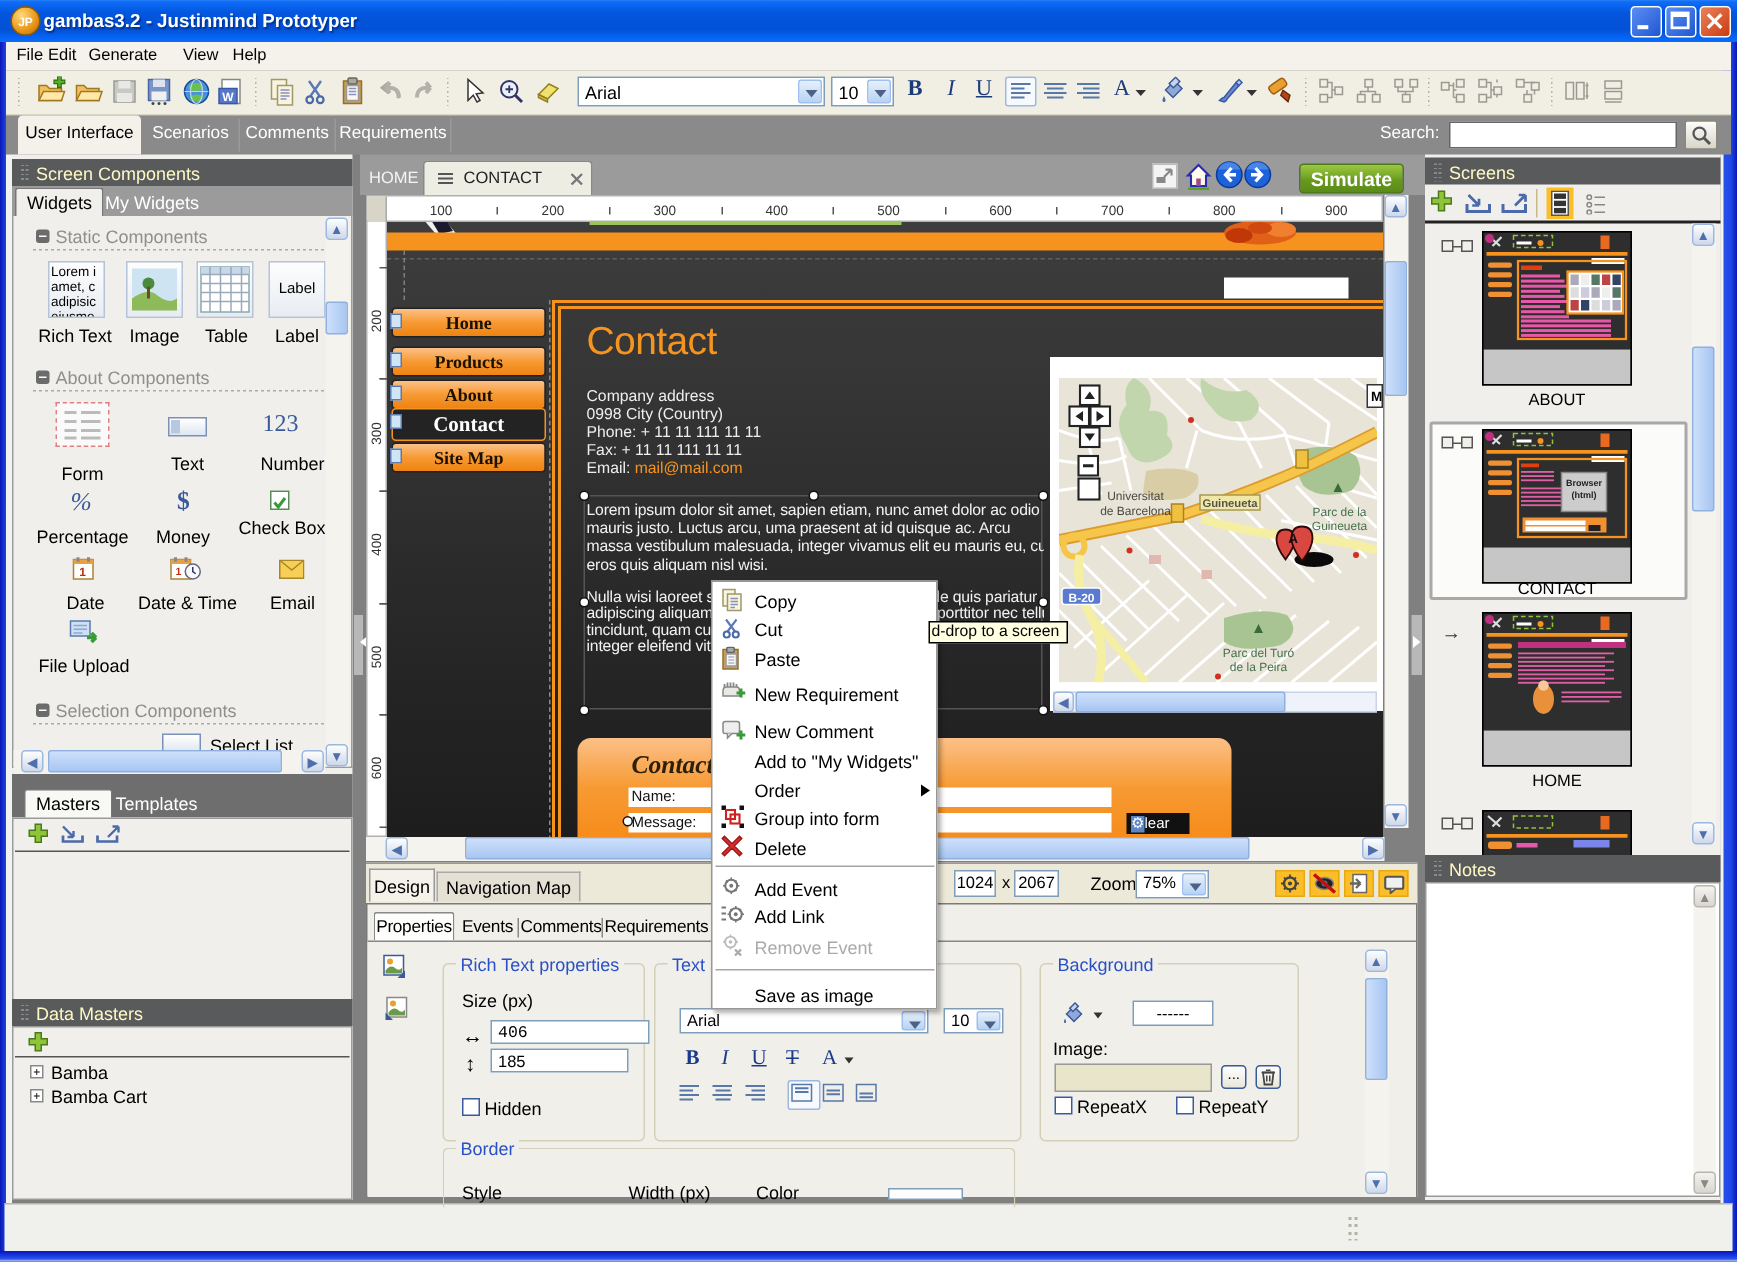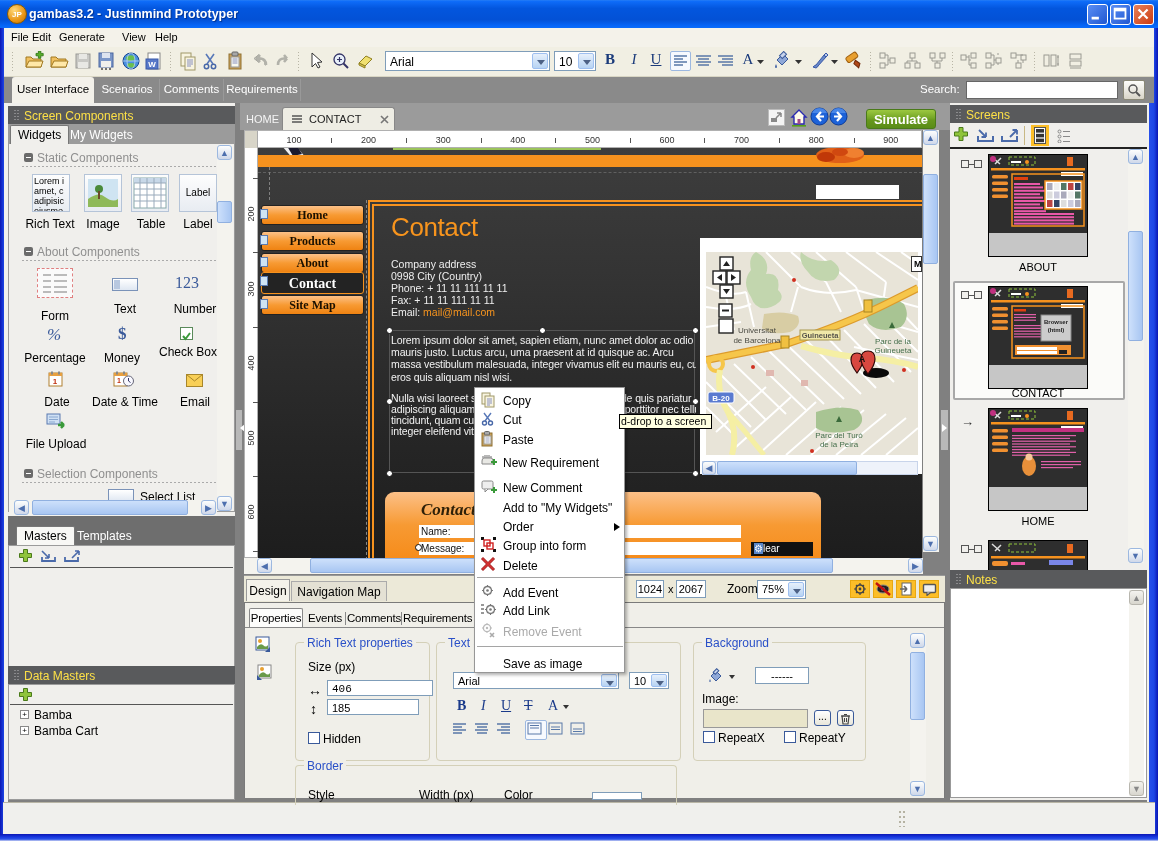--- a/index.html
+++ b/index.html
@@ -44,21 +44,21 @@
 .mtab.active { background:#f3f1ea; color:#000; border-radius:3px 3px 0 0; }
 .mtabsep { position:absolute; top:2px; width:1px; height:22px; background:#999; }
 #searchlbl { position:absolute; left:916px; top:6px; color:#fff; }
 #searchbox { position:absolute; left:962px; top:4px; width:152px; height:18px; background:#fff; border:1px solid #666; }
 #searchbtn { position:absolute; left:1119px; top:3px; width:22px; height:20px; background:linear-gradient(180deg,#fdfdfb,#d8d4c8); border:1px solid #8a8877; border-radius:2px; }
 
 
 #statusbar { left:3px; top:802px; width:1152px; height:32px; background:#f0f0ed; border-top:1px solid #b9b6a6; }
 
 
-.phead { position:absolute; background:#595a5c; color:#fde047; font-size:12px; }
+.phead { position:absolute; background:#595a5c; color:#fef9c3; font-size:12px; }
 .phead .grip { position:absolute; left:6px; top:4px; width:5px; height:12px;
   background:repeating-linear-gradient(180deg,#8a8a8c 0 1px,transparent 1px 3px),repeating-linear-gradient(180deg,#8a8a8c 0 1px,transparent 1px 3px); background-size:2px 100%,2px 100%; background-position:0 0,3px 0; background-repeat:no-repeat; }
 .phead .ptitle { position:absolute; left:16px; top:3px; }
 
 
 .sb { position:absolute; background:#f4f3ee; }
 .sbbtn { position:absolute; width:15px; height:15px; background:linear-gradient(180deg,#fdfefd,#cfd8ea); border:1px solid #9cb8e0; border-radius:3px; color:#4d6fae; font-size:9px; text-align:center; line-height:14px; }
 .sbthumb { position:absolute; background:linear-gradient(90deg,#cde0fb,#a8c6f2); border:1px solid #90b0e0; border-radius:2px; }
 .sbthumbh { position:absolute; background:linear-gradient(180deg,#cde0fb,#a8c6f2); border:1px solid #90b0e0; border-radius:2px; }
 
@@ -665,21 +665,21 @@
 
   <div style="position:absolute;left:444px;top:313px;width:216px;height:14px;background:#eef2fa;border:1px solid #c8d4ea;"></div>
   <div class="sbbtn" style="left:444px;top:313px;width:14px;height:14px;line-height:13px;">◀</div>
   <div class="sbthumbh" style="left:459px;top:313px;width:140px;height:14px;"></div>
 
   <div style="position:absolute;left:127px;top:344px;width:436px;height:66px;border-radius:9px 9px 0 0;background:linear-gradient(180deg,#fcc088 0%,#f79a33 50%,#f68c1b 100%);"></div>
   <div style="position:absolute;left:163px;top:352px;font-family:'Liberation Serif',serif;font-weight:bold;font-style:italic;font-size:17px;color:#2e2008;">Contact form</div>
   <div style="position:absolute;left:161px;top:377px;width:322px;height:13px;background:#fff;font-size:10px;color:#111;padding:1px 0 0 2px;">Name:</div>
   <div style="position:absolute;left:161px;top:394px;width:322px;height:13px;background:#fff;font-size:10px;color:#111;padding:1px 0 0 2px;">Message:</div>
   <div class="hdl" style="left:157px;top:396px;"></div>
-  <div style="position:absolute;left:493px;top:394px;width:62px;height:14px;background:#111;color:#fff;font-size:10px;padding:1px 0 0 3px;"><span style="background:#5a86c8;color:#fff;">⚙</span>lear</div>
+  <div style="position:absolute;left:493px;top:394px;width:42px;height:14px;background:#111;color:#fff;font-size:10px;padding:1px 0 0 3px;"><span style="background:#5a86c8;color:#fff;">⚙</span>lear</div>
 </div>
 
 <div class="abs sb" style="left:923px;top:130px;width:16px;height:422px;"></div>
 <div class="abs sbbtn" style="left:923px;top:130px;">▲</div>
 <div class="abs sbbtn" style="left:923px;top:536px;">▼</div>
 <div class="abs sbthumb" style="left:923px;top:174px;width:15px;height:90px;"></div>
 <div class="abs sb" style="left:244px;top:558px;width:679px;height:16px;"></div>
 <div class="abs sbbtn" style="left:257px;top:558px;">◀</div>
 <div class="abs sbbtn" style="left:908px;top:558px;">▶</div>
 <div class="abs sbthumbh" style="left:310px;top:558px;width:523px;height:15px;"></div>

